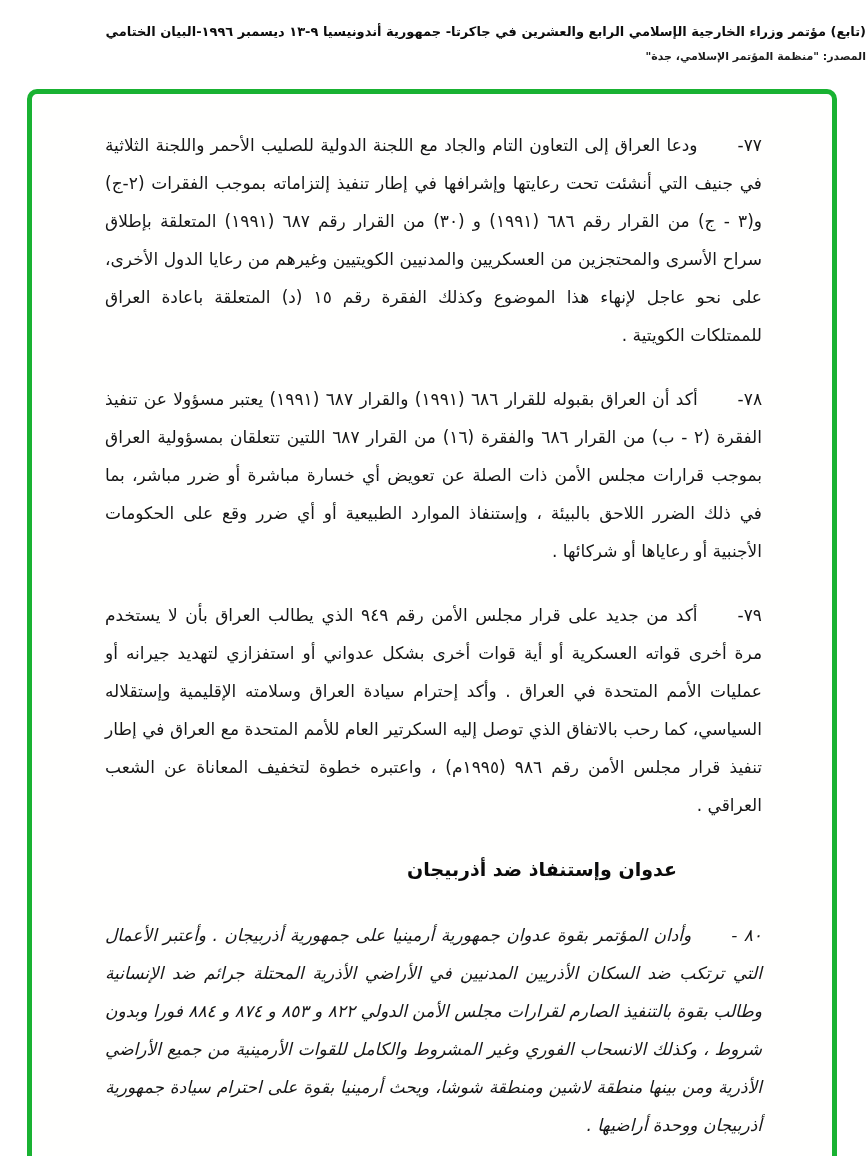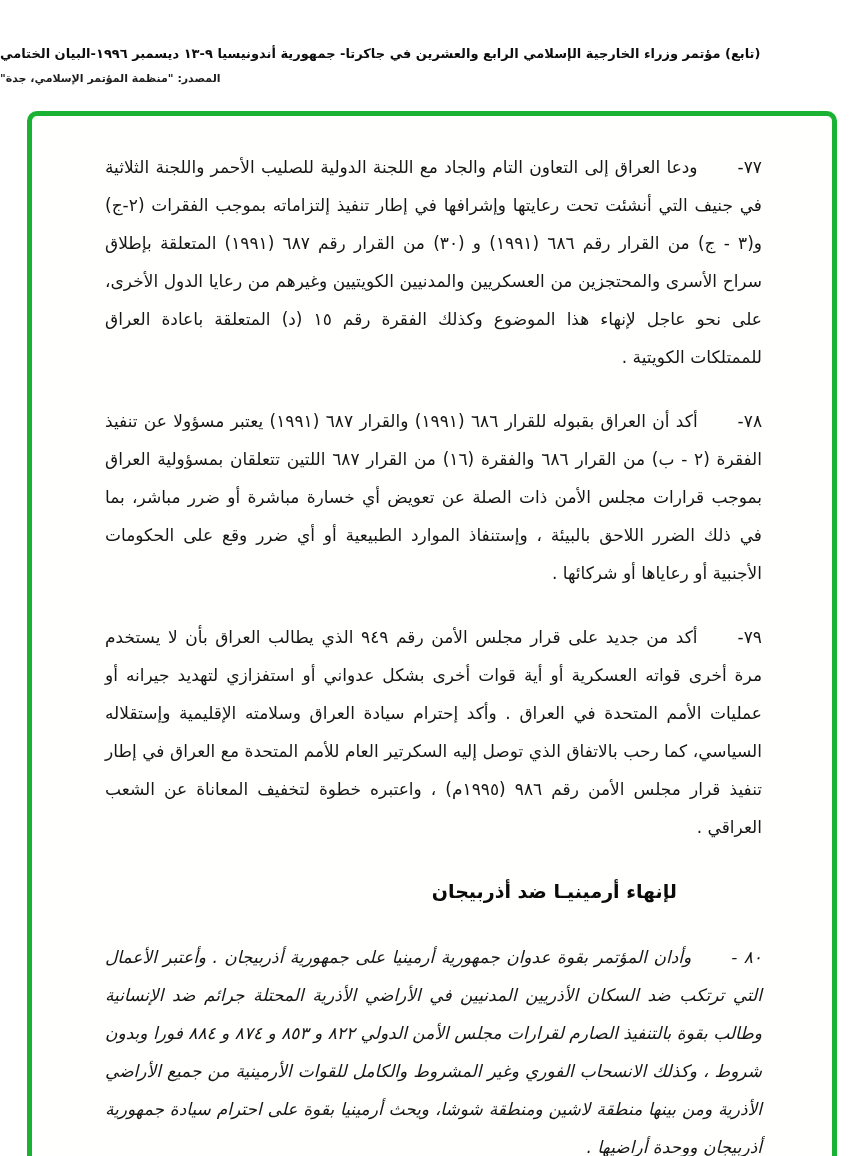--- a/index.html
+++ b/index.html
@@ -9,22 +9,22 @@
   body {
     width: 866px;
     height: 1156px;
     background: #ffffff;
     overflow: hidden;
     font-family: "DejaVu Sans", sans-serif;
     color: #161616;
   }
   
   .doc-header {
-    padding-top: 46px;
-    text-align: left;
+    padding-top: 24px;
+    text-align: right;
     direction: rtl;
     color: #0d0d0d;
   }
   .doc-header-line1 {
     font-size: 13px;
     font-weight: bold;
     letter-spacing: 0.2px;
   }
   .doc-header-line2 {
     font-size: 11px;
@@ -81,20 +81,20 @@
 
   <section class="frame">
     <div class="content" dir="rtl">
 
       <p class="para"><span class="pnum">٧٧-</span><span class="ptext">ودعا العراق إلى التعاون التام والجاد مع اللجنة الدولية للصليب الأحمر واللجنة الثلاثية في جنيف التي أنشئت تحت رعايتها وإشرافها في إطار تنفيذ إلتزاماته بموجب الفقرات (٢-ج) و(٣ - ج) من القرار رقم ٦٨٦ (١٩٩١) و (٣٠) من القرار رقم ٦٨٧ (١٩٩١) المتعلقة بإطلاق سراح الأسرى والمحتجزين من العسكريين والمدنيين الكويتيين وغيرهم من رعايا الدول الأخرى، على نحو عاجل لإنهاء هذا الموضوع وكذلك الفقرة رقم ١٥ (د) المتعلقة باعادة العراق للممتلكات الكويتية .</span></p>
 
       <p class="para"><span class="pnum">٧٨-</span><span class="ptext">أكد أن العراق بقبوله للقرار ٦٨٦ (١٩٩١) والقرار ٦٨٧ (١٩٩١) يعتبر مسؤولا عن تنفيذ الفقرة (٢ - ب) من القرار ٦٨٦ والفقرة (١٦) من القرار ٦٨٧ اللتين تتعلقان بمسؤولية العراق بموجب قرارات مجلس الأمن ذات الصلة عن تعويض أي خسارة مباشرة أو ضرر مباشر، بما في ذلك الضرر اللاحق بالبيئة ، وإستنفاذ الموارد الطبيعية أو أي ضرر وقع على الحكومات الأجنبية أو رعاياها أو شركائها .</span></p>
 
       <p class="para"><span class="pnum">٧٩-</span><span class="ptext">أكد من جديد على قرار مجلس الأمن رقم ٩٤٩ الذي يطالب العراق بأن لا يستخدم مرة أخرى قواته العسكرية أو أية قوات أخرى بشكل عدواني أو استفزازي لتهديد جيرانه أو عمليات الأمم المتحدة في العراق . وأكد إحترام سيادة العراق وسلامته الإقليمية وإستقلاله السياسي، كما رحب بالاتفاق الذي توصل إليه السكرتير العام للأمم المتحدة مع العراق في إطار تنفيذ قرار مجلس الأمن رقم ٩٨٦ (١٩٩٥م) ، واعتبره خطوة لتخفيف المعاناة عن الشعب العراقي .</span></p>
 
-      <h2 class="section-heading">لإنهاء أرمينيـا ضد أذربيجان</h2>
+      <h2 class="section-heading">عدوان وإستنفاذ ضد أذربيجان</h2>
 
       <p class="para"><span class="pnum">٨٠ -</span><span class="ptext">وأدان المؤتمر بقوة عدوان جمهورية أرمينيا على جمهورية أذربيجان . وأعتبر الأعمال التي ترتكب ضد السكان الأذريين المدنيين في الأراضي الأذرية المحتلة جرائم ضد الإنسانية وطالب بقوة بالتنفيذ الصارم لقرارات مجلس الأمن الدولي ٨٢٢ و ٨٥٣ و ٨٧٤ و ٨٨٤ فورا وبدون شروط ، وكذلك الانسحاب الفوري وغير المشروط والكامل للقوات الأرمينية من جميع الأراضي الأذرية ومن بينها منطقة لاشين ومنطقة شوشا، ويحث أرمينيا بقوة على احترام سيادة جمهورية أذربيجان ووحدة أراضيها .</span></p>
 
     </div>
   </section>
 
 </div>
 
 </body></html>

